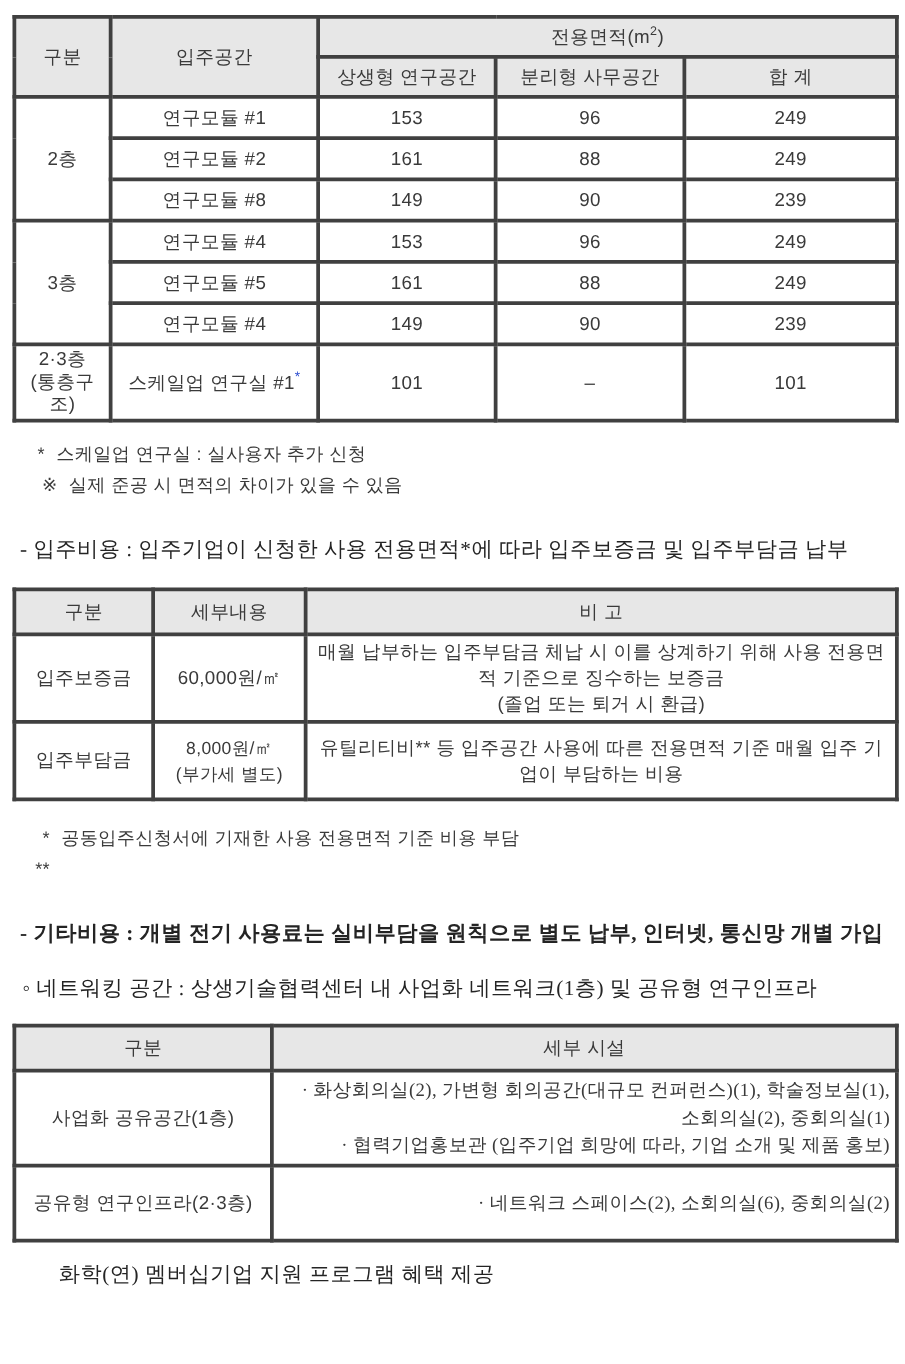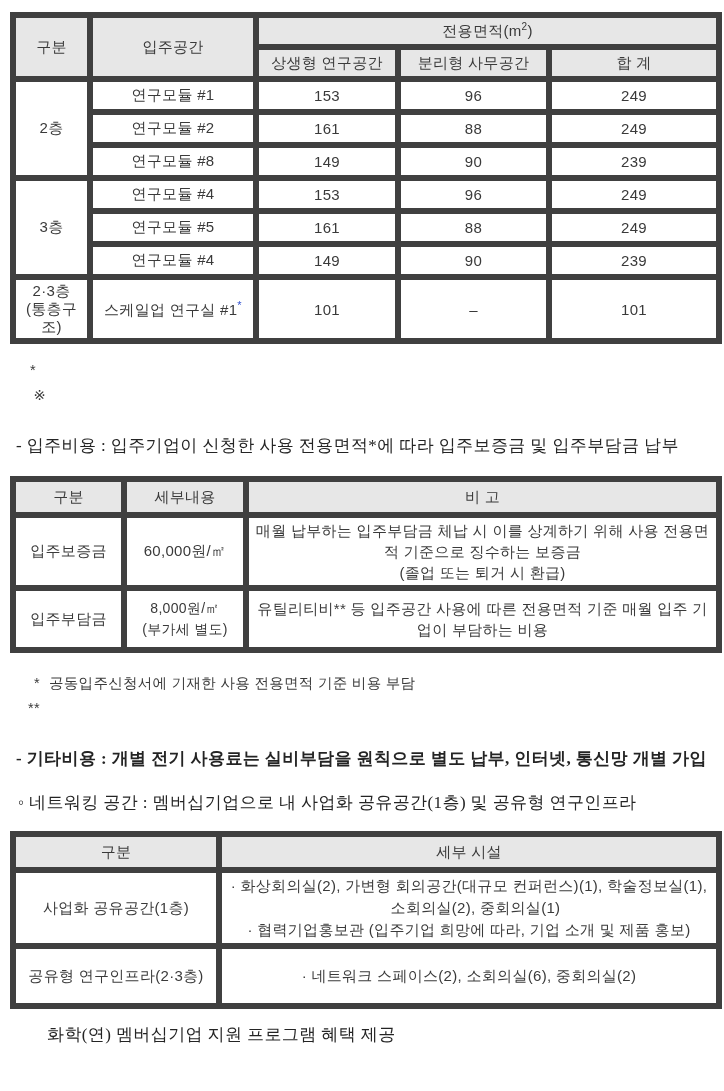--- a/index.html
+++ b/index.html
@@ -7,21 +7,21 @@
     width:724px;height:1091px;background:#ffffff;color:#3a3a3a;
     font-family:"Liberation Sans","DejaVu Sans",sans-serif;
     -webkit-font-smoothing:antialiased;overflow:hidden;
   }
   .page{padding:12px 8px 0 10px;box-sizing:border-box;}
 
   
   table.doc{border-collapse:collapse;width:706px;table-layout:fixed;}
   table.doc{border:2px solid #000;}
   table.doc th,table.doc td{
-    border:6px solid #404040;font-weight:normal;font-size:15px;color:#3a3a3a;
+    border:3px solid #404040;font-weight:normal;font-size:15px;color:#3a3a3a;
     text-align:center;vertical-align:middle;padding:2px 4px;box-sizing:border-box;
     letter-spacing:0.3px;
   }
   table.doc th{background:#e7e7e7;}
   td.left{text-align:left;padding:5px 10px;line-height:21px;}
   td.just{text-align:justify;}
   sup.blue{color:#3050d0;font-size:11px;}
   sup.m2{font-size:10px;}
   .two-line{line-height:18px;font-size:14px;}
   .nowrap{white-space:nowrap;}
@@ -34,21 +34,21 @@
 
   
   .body-line{
     font-family:"Liberation Serif","DejaVu Serif",serif;
     font-size:17px;color:#242424;letter-spacing:0.4px;line-height:24px;
   }
   .body-line .bullet{display:inline-block;}
   .cont{padding-left:37px;}
 
   
-  .fac-item{padding-left:13px;text-indent:-13px;line-height:22px;text-align:center;}
+  .fac-item{padding-left:13px;text-indent:-13px;line-height:22px;text-align:right;font-family:Liberation Serif, serif;}
 </style>
 </head>
 <body>
 
 <div class="page">
 
   <table class="doc">
     <colgroup>
         <col style="width:77px">
         <col style="width:166px">
@@ -111,23 +111,25 @@
       <td>101</td>
       <td>–</td>
       <td>101</td>
     </tr>
   </tbody>
     </table>
 
   <div class="note-block" style="padding-left:12px;">
     <div class="note-line">
       <span class="marker" style="min-width:14px;">*</span>
+      <span class="ntext">스케일업 연구실 : 실사용자 추가 신청</span>
     </div>
     <div class="note-line">
       <span class="marker" style="min-width:24px;">※</span>
+      <span class="ntext">실제 준공 시 면적의 차이가 있을 수 있음</span>
     </div>
   </div>
 
   <div class="body-line" style="margin-top:26px;padding-left:6px;">
     <span class="bullet">-</span>
     <span>입주비용 : 입주기업이 신청한 사용 전용면적*에 따라 입주보증금 및 입주부담금 납부</span>
   </div>
 
   <table class="doc" style="margin-top:18px;">
     <colgroup>
@@ -167,21 +169,21 @@
     </div>
   </div>
 
   <div class="body-line" style="margin-top:26px;padding-left:6px;font-weight:bold;">
     <span class="bullet">-</span>
     <span>기타비용 : 개별 전기 사용료는 실비부담을 원칙으로 별도 납부, 인터넷, 통신망 개별 가입</span>
   </div>
 
   <div class="body-line" style="margin-top:20px;padding-left:8px;">
     <span class="bullet">◦</span>
-    <span>네트워킹 공간 : 멤버십기업으로 내 사업화 공유공간(1층) 및 공유형 연구인프라</span>
+    <span>네트워킹 공간 : 상생기술협력센터 내 사업화 네트워크(1층) 및 공유형 연구인프라</span>
   </div>
 
   <table class="doc" style="margin-top:16px;">
     <colgroup>
         <col style="width:206px">
         <col style="width:500px">
       </colgroup>
     <tbody>
         <tr style="height:36px">
       <th>구분</th>

